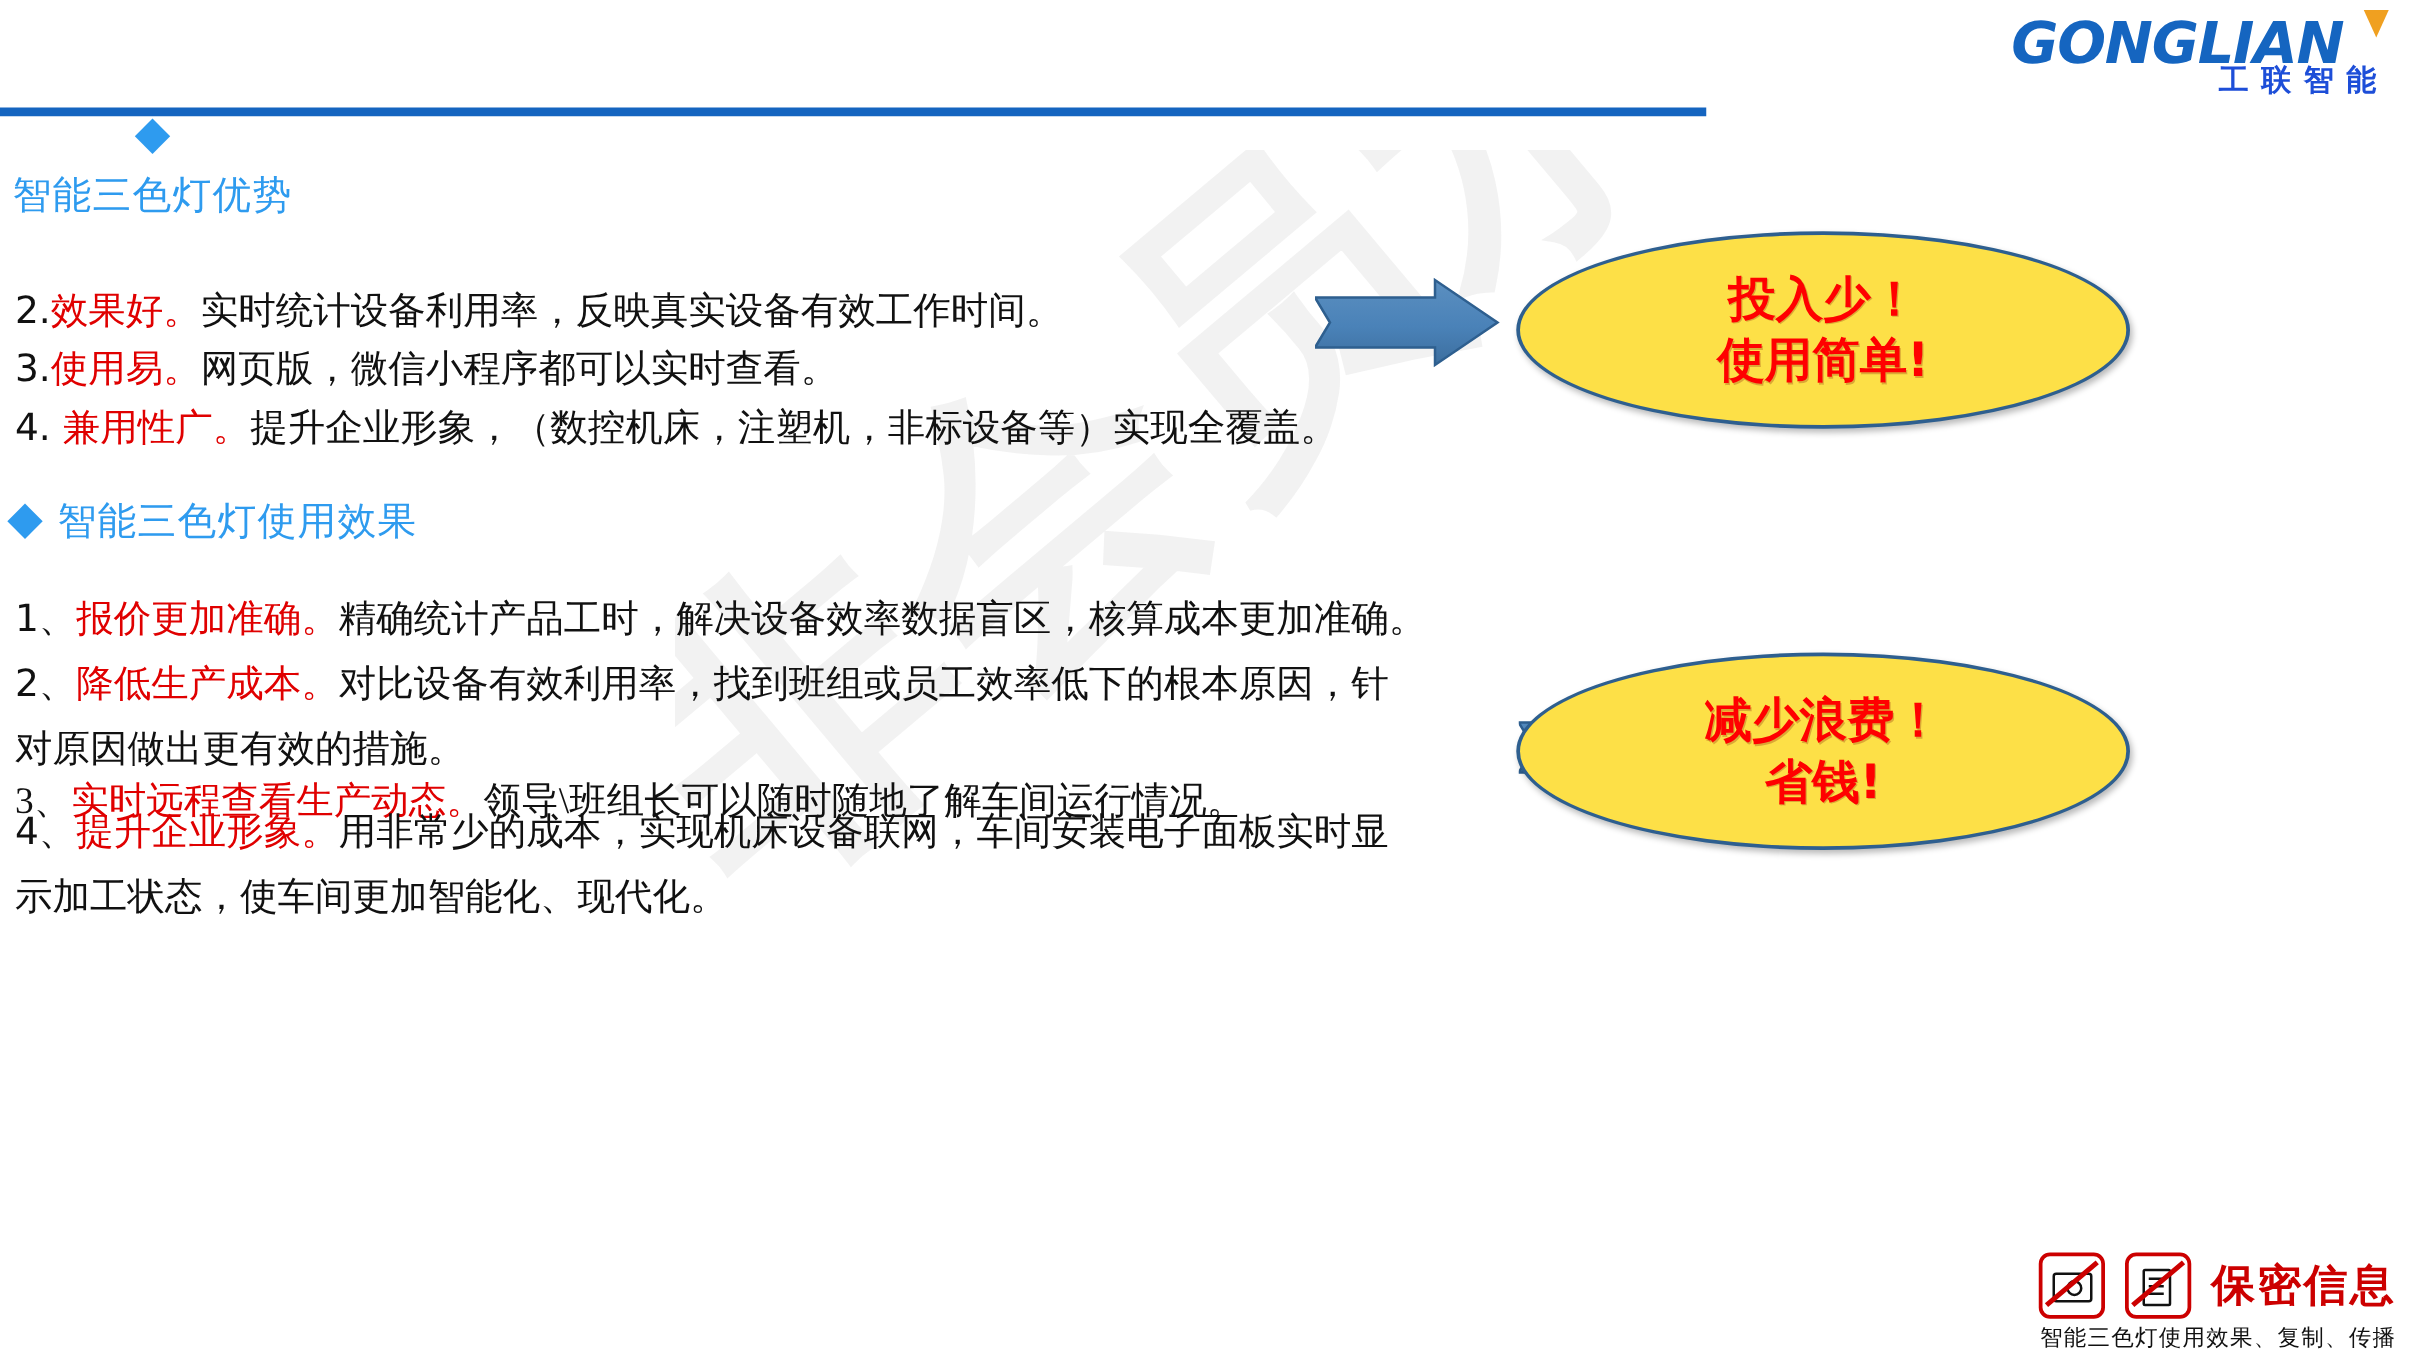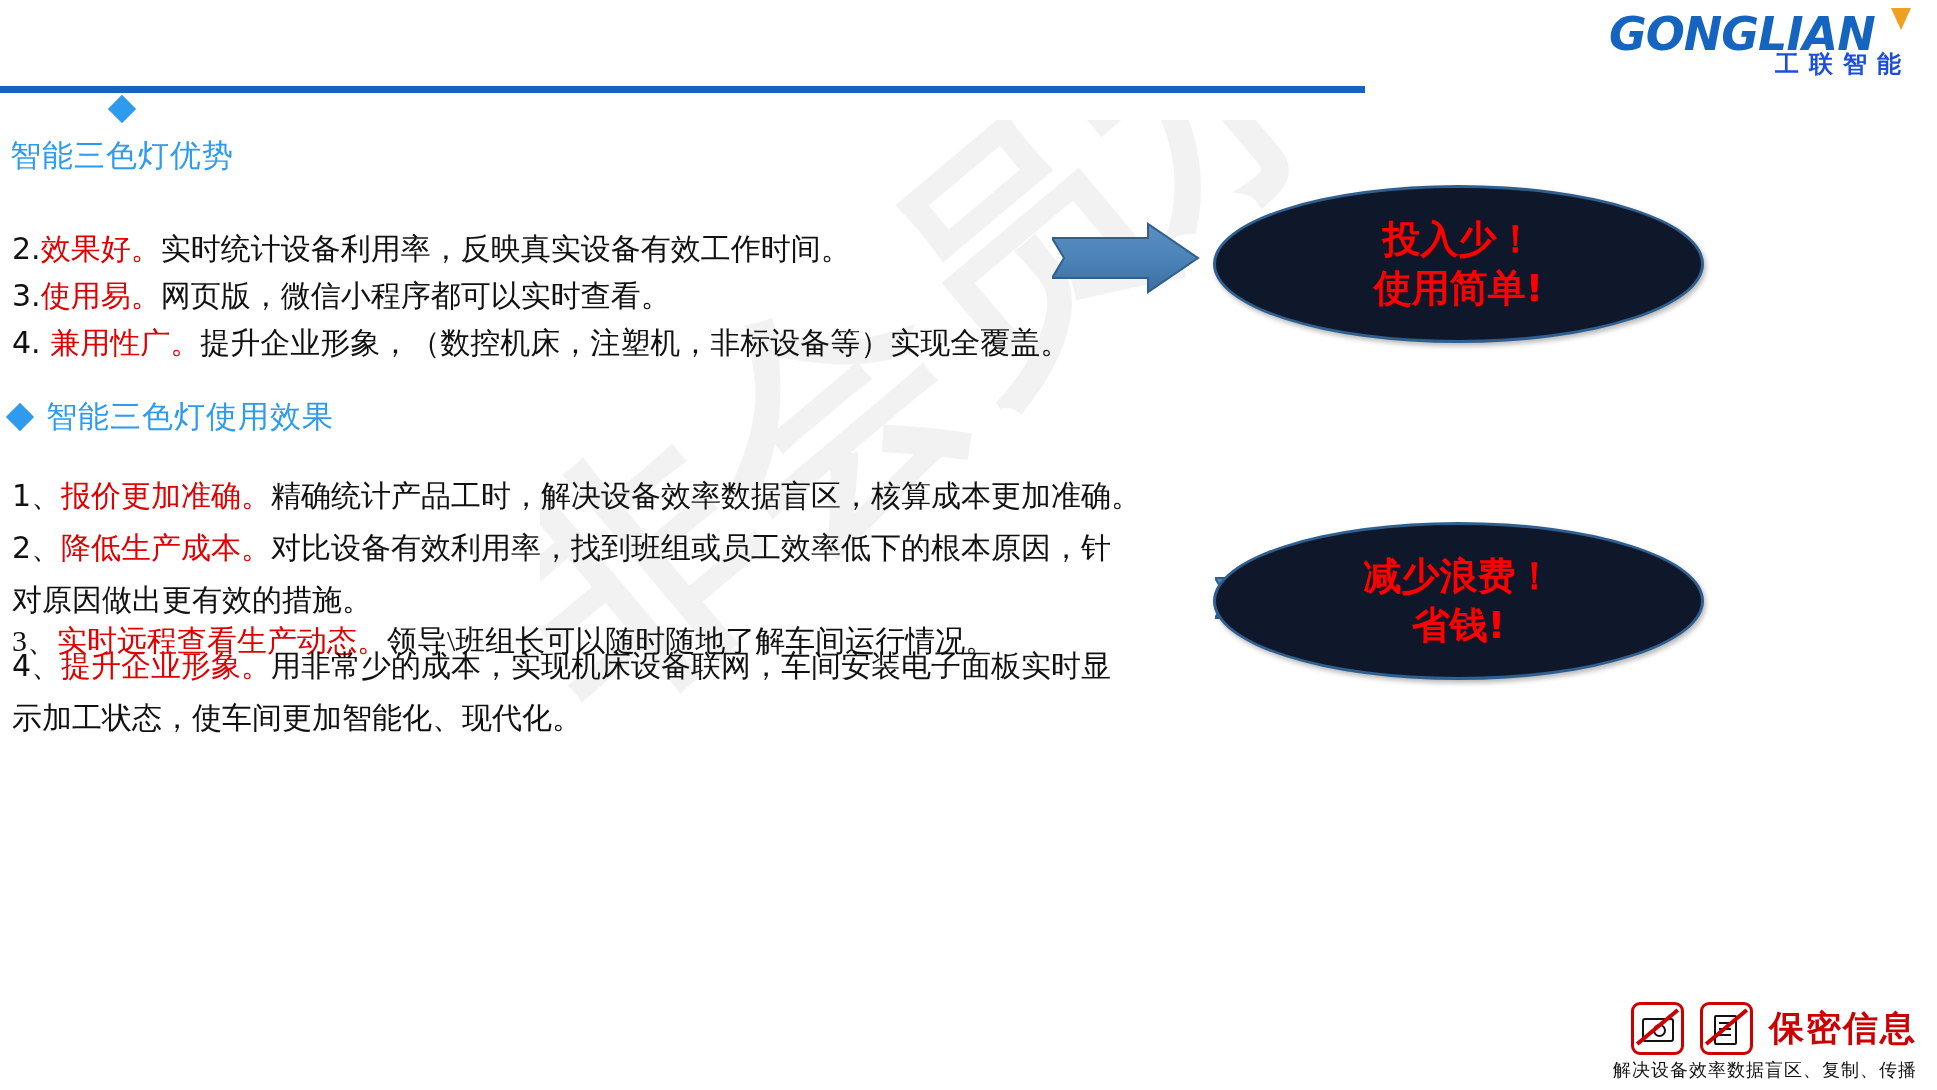--- a/index.html
+++ b/index.html
@@ -89,21 +89,21 @@
 
   
   .arrow{position:absolute; z-index:4;}
   #arrow1{left:1052px; top:222px; width:148px; height:72px;}
   #arrow2{left:1215px; top:562px; width:148px; height:72px;}
 
   
   .callout{
     position:absolute; z-index:4;
     border-radius:50%;
-    background:#0f172a;
+    background:#fde047;
     border:3px solid #2e5f8f;
     box-shadow:2px 3px 5px rgba(0,0,0,.28);
     display:flex; flex-direction:column;
     align-items:center; justify-content:center;
     color:#ff0000; font-weight:700;
     font-family:"DejaVu Sans","Liberation Sans",sans-serif;
     font-size:38px; line-height:49px;
     text-align:center;
     text-shadow:1px 1px 0 rgba(120,0,0,.25);
   }
@@ -239,16 +239,16 @@
       <span class="ficon">
         <span class="cam"></span>
           <span class="slash"></span>
       </span>
       <span class="ficon">
         <span class="doc"></span>
           <span class="slash"></span>
       </span>
       <span class="footer-title">保密信息</span>
     </div>
-    <div class="footer-note">解决设备效率数据盲区、复制、传播</div>
+    <div class="footer-note">智能三色灯使用效果、复制、传播</div>
   </div>
 
 </div>
 
 </body></html>

